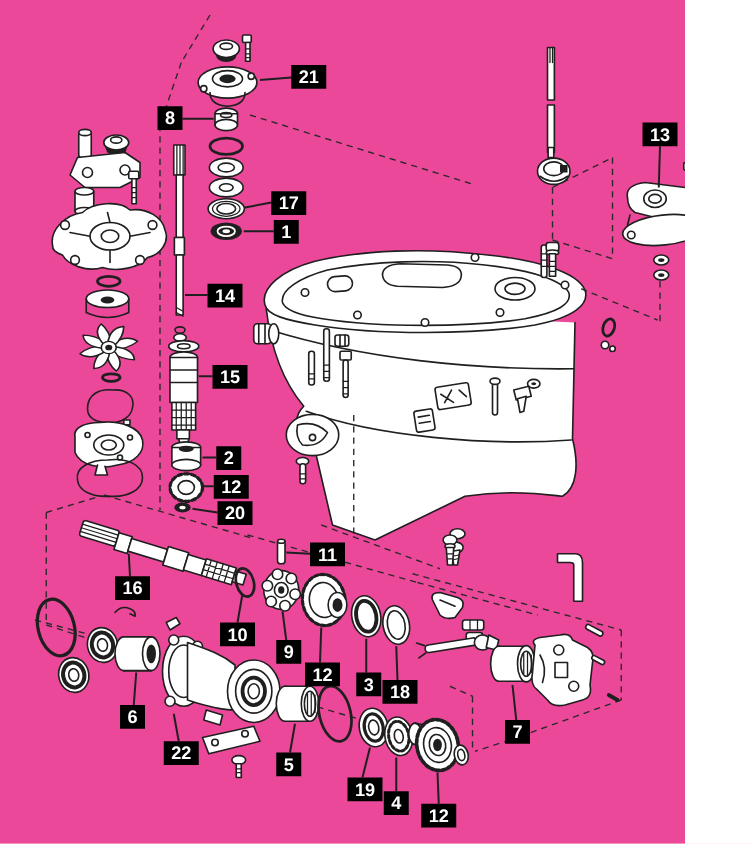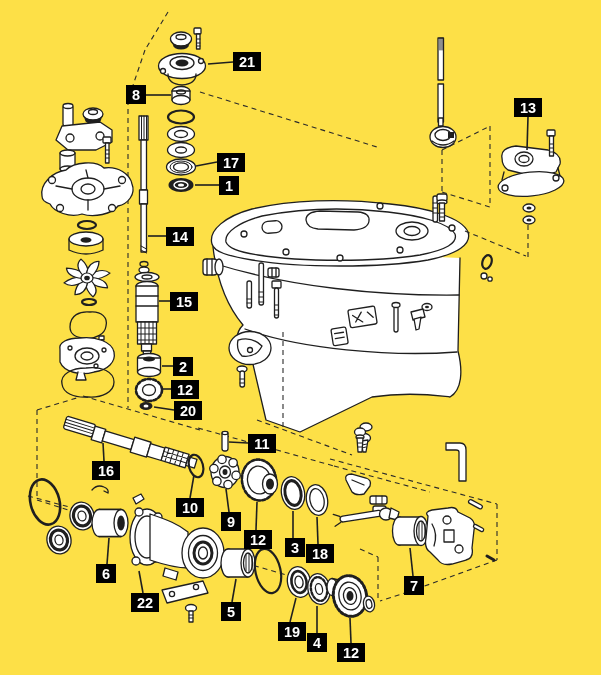--- a/index.html
+++ b/index.html
@@ -1,16 +1,16 @@
 <!DOCTYPE html>
 <html><head>
 <meta charset="utf-8">
 <style>
   html,body{margin:0;padding:0;background:#fff;}
-  #page{position:relative;width:601px;height:675px;background:#fde047;overflow:hidden;
+  #page{position:relative;width:548px;height:675px;background:#ec4899;overflow:hidden;
         font-family:"Liberation Sans",sans-serif;}
   svg{display:block}
   .ln{stroke:#1f1f1f;fill:#ffffff;stroke-width:1.3;stroke-linecap:round;stroke-linejoin:round;}
   .nf{fill:none;}
   .dk{fill:#1f1f1f;stroke:none;}
   .w2{stroke-width:2.2;}
   .w3{stroke-width:3;}
   .thin{stroke-width:1;}
   .dash line{stroke:#2a2a2a;stroke-width:1.1;stroke-dasharray:5 4;fill:none;}
   .callout-box{fill:#000;stroke:none;}

